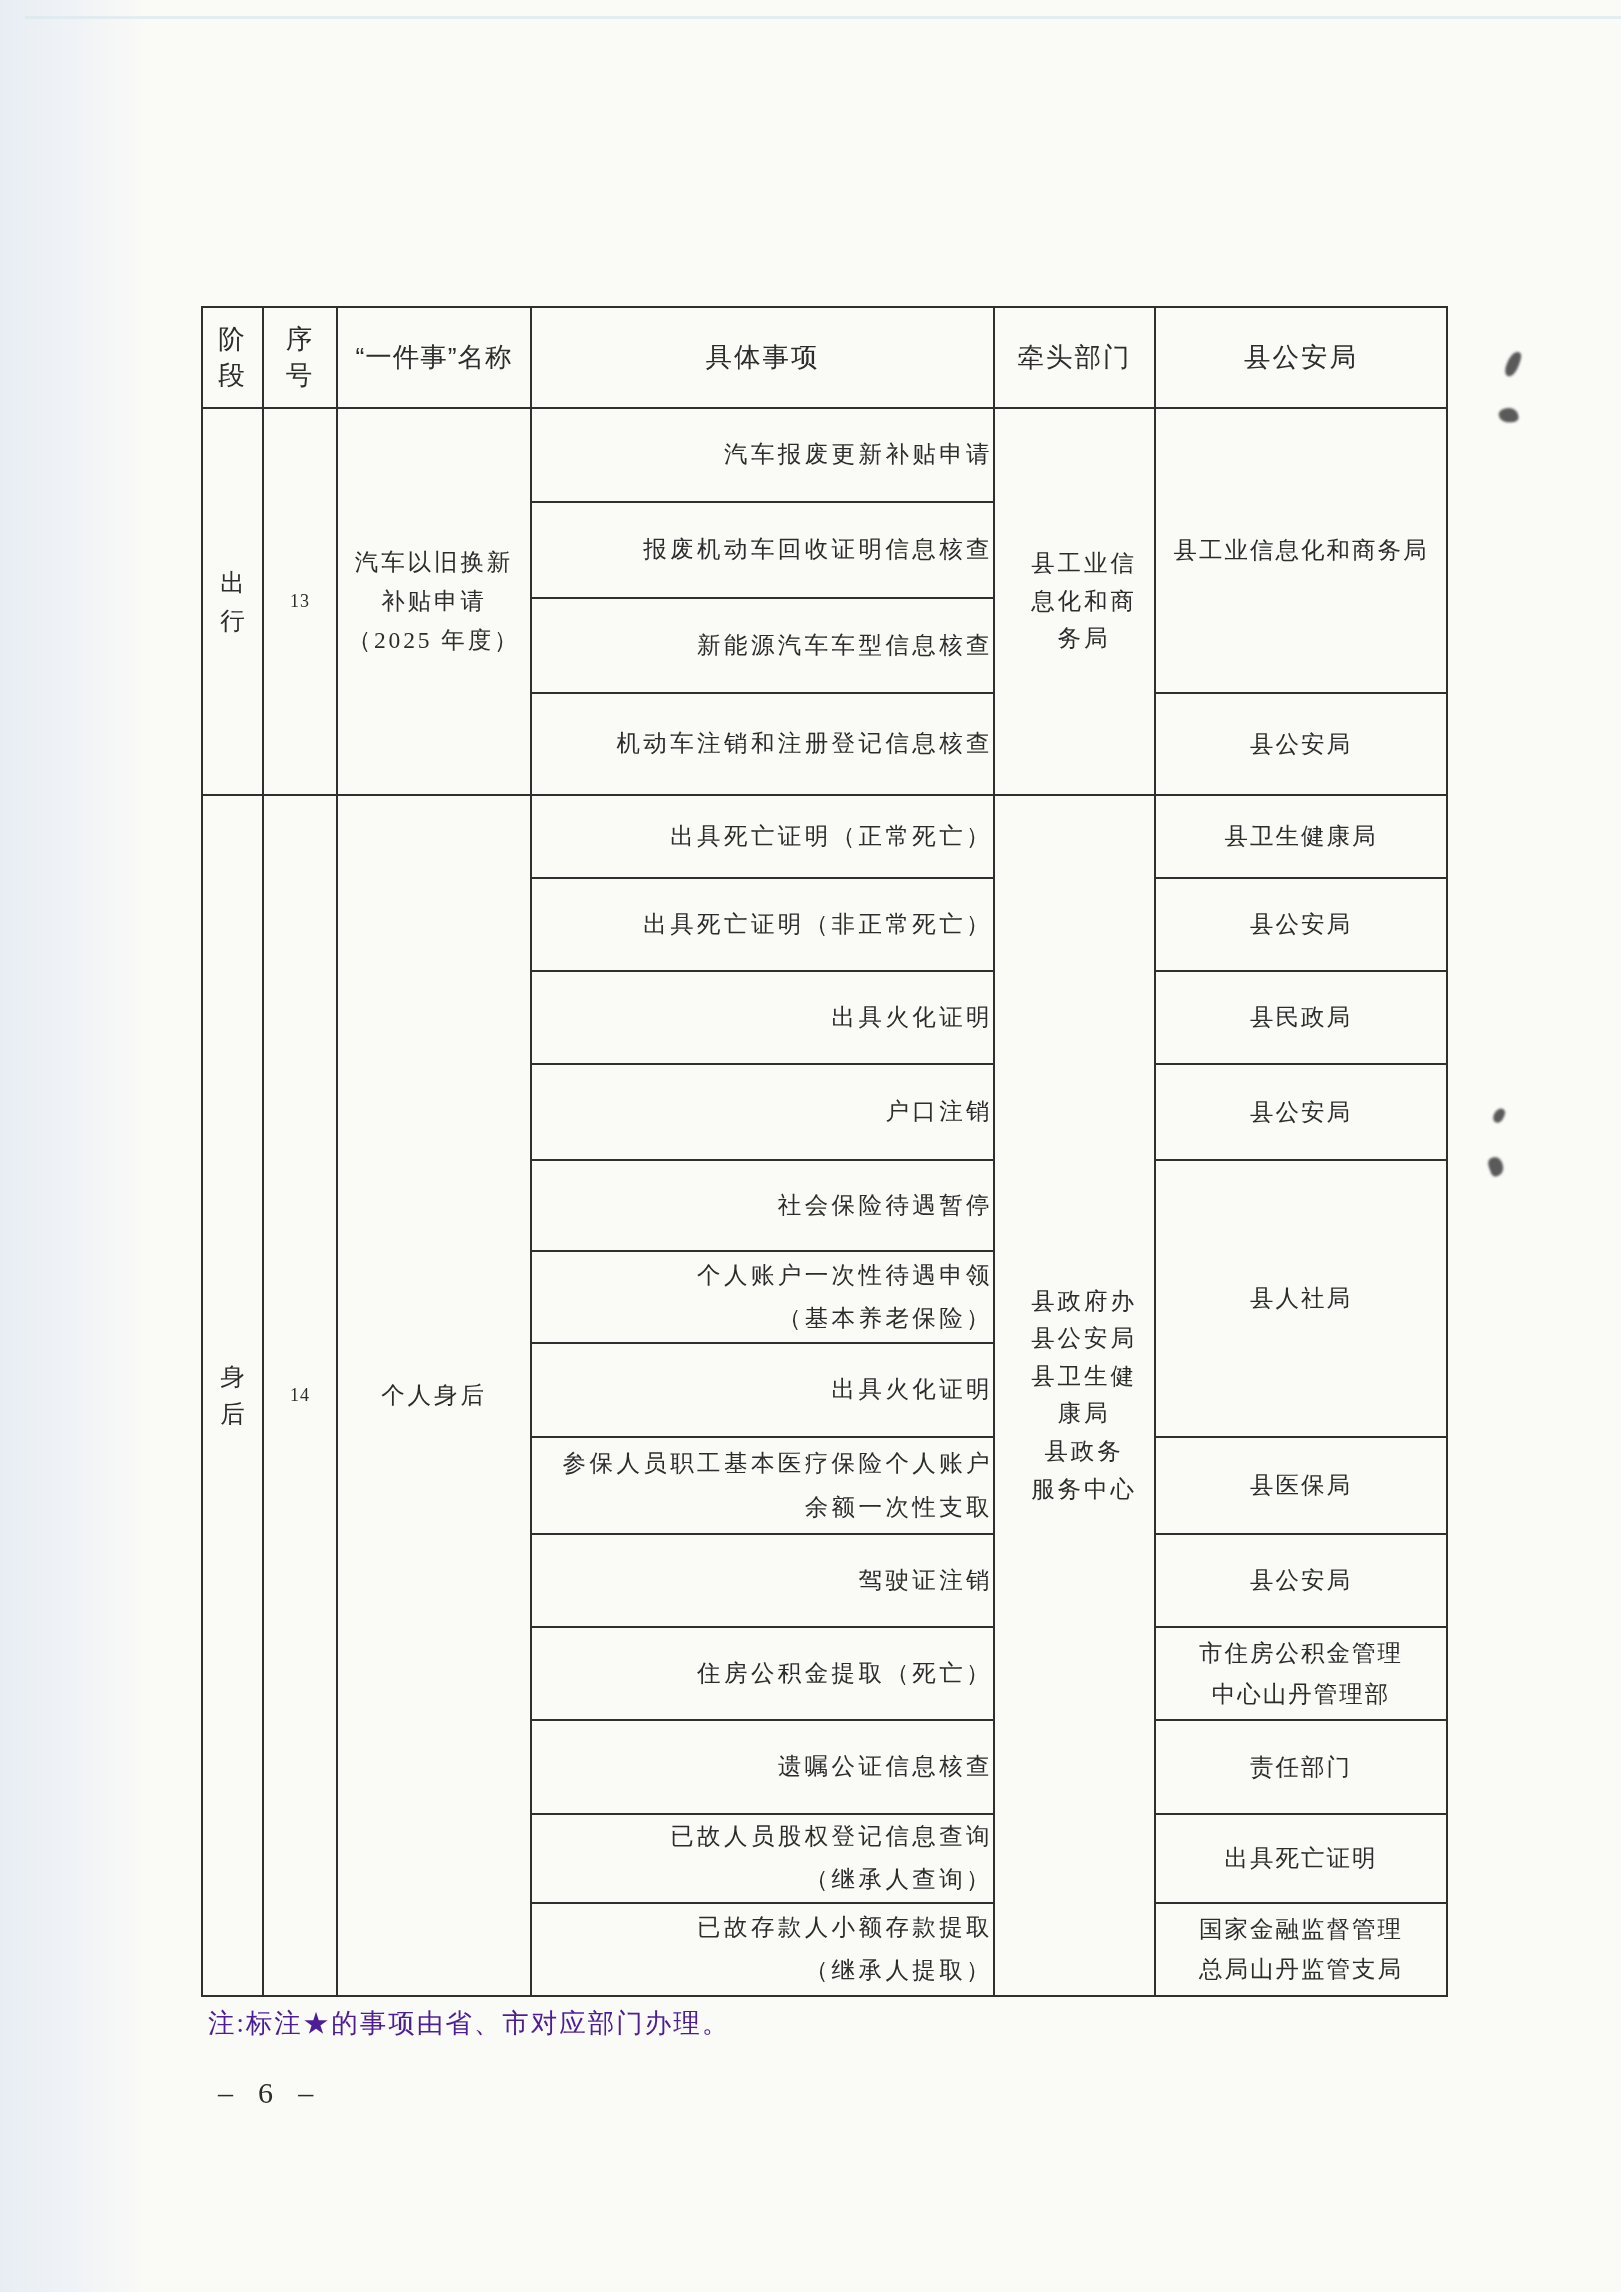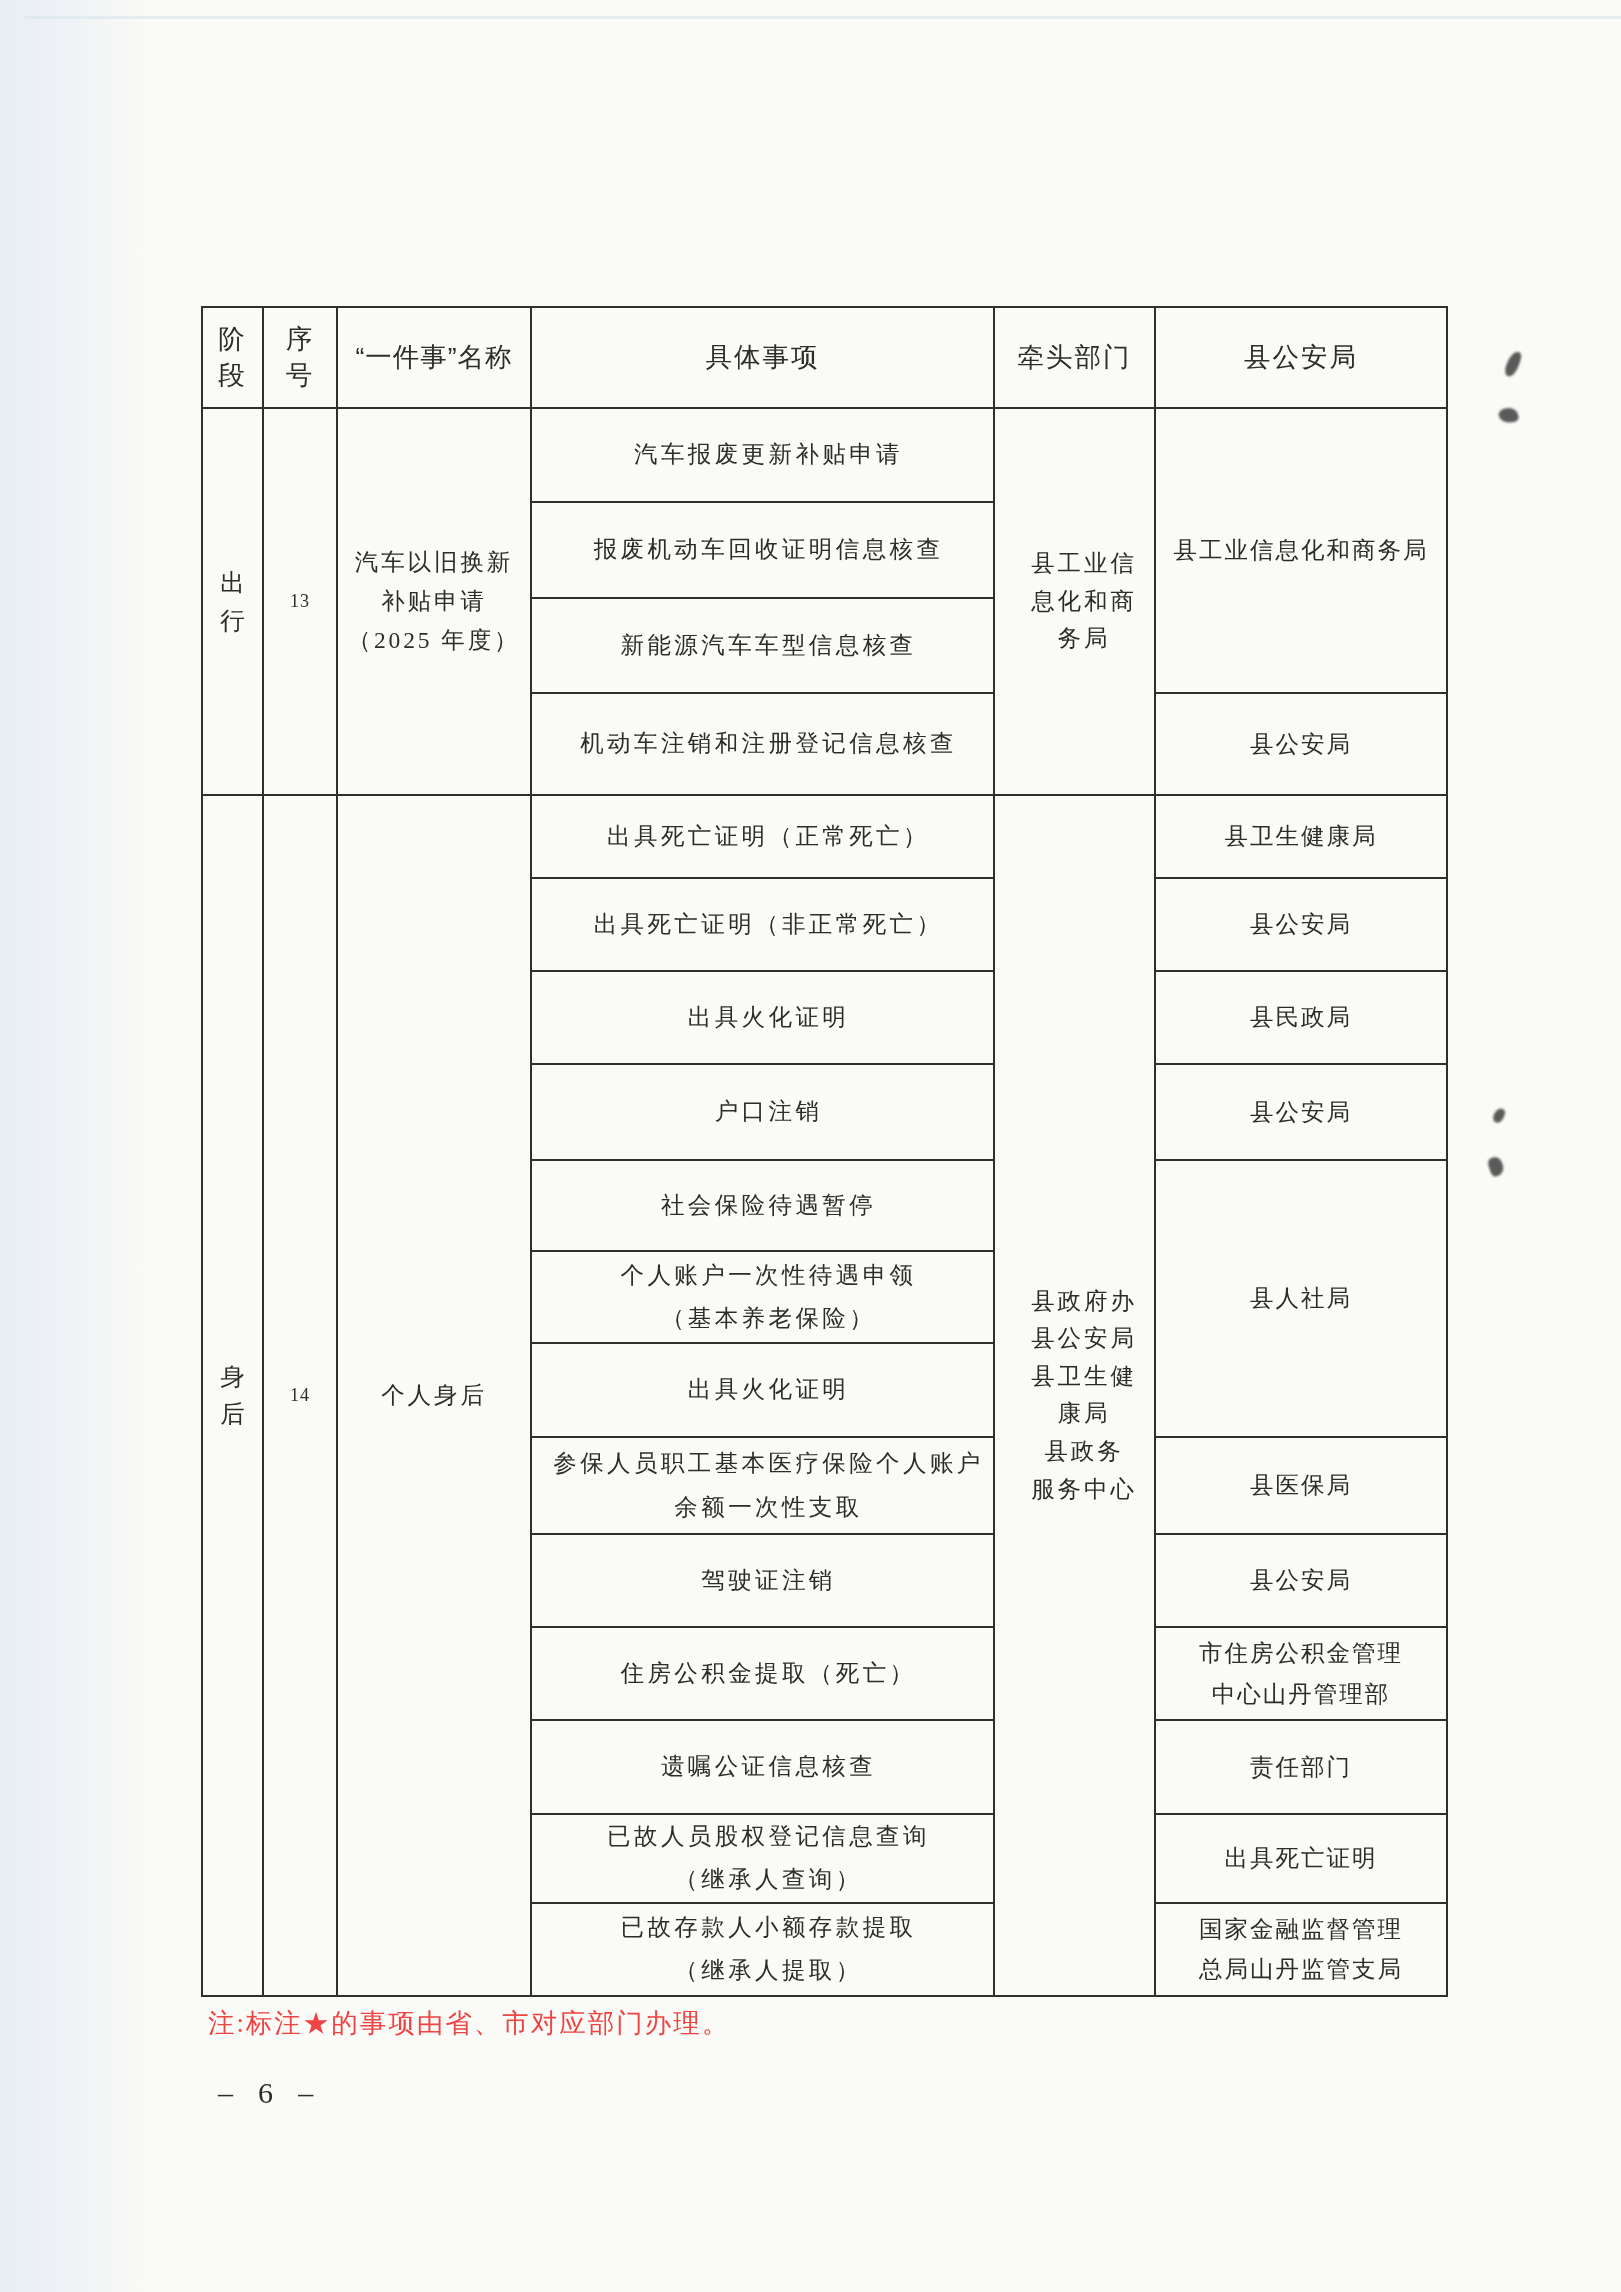--- a/index.html
+++ b/index.html
@@ -35,26 +35,26 @@
   thead tr{height:101px;}
   th{
     font-family:"Liberation Sans","DejaVu Sans",sans-serif;
     font-weight:500;font-size:26.5px;letter-spacing:2px;line-height:1.35;
   }
   th.h-name{letter-spacing:1px;}
   td{font-size:23.5px;}
   td.c-stage{letter-spacing:0;line-height:1.55;font-size:24.5px;}
   td.c-index{letter-spacing:1px;font-size:18px;}
   td.c-name{letter-spacing:2.9px;line-height:1.65;}
-  td.c-item{text-align:center;padding-left:12px;letter-spacing:3.4px;line-height:1.85;}
+  td.c-item{text-align:right;padding-left:12px;letter-spacing:3.4px;line-height:1.85;}
   td.c-lead{letter-spacing:2.9px;line-height:1.6;padding-left:19px;}
   td.c-resp{letter-spacing:2px;line-height:1.72;}
   .footnote{
     position:absolute;left:208px;top:2005px;width:882px;
-    font-size:26.5px;letter-spacing:2px;color:#ef4444;
+    font-size:26.5px;letter-spacing:2px;color:#4c1d95;
   }
   .page-number{
     position:absolute;left:218px;top:2076px;
     font-size:30px;letter-spacing:8.8px;color:#2b2b2b;
   }
   .artifact{position:absolute;background:#5a5a5a;filter:blur(1.2px);}
   .a1{left:1507px;top:351px;width:11.8px;height:25.5px;border-radius:70% 30% 60% 40%;transform:rotate(18deg);}
   .a2{left:1499px;top:408px;width:18.6px;height:14.7px;border-radius:40% 60% 30% 70%;transform:rotate(-12deg);}
   .a3{left:1494px;top:1108px;width:9.8px;height:14.7px;border-radius:60% 40% 50% 50%;transform:rotate(25deg);}
   .a4{left:1489px;top:1157px;width:13.7px;height:18.6px;border-radius:45% 55% 65% 35%;transform:rotate(-20deg);}

